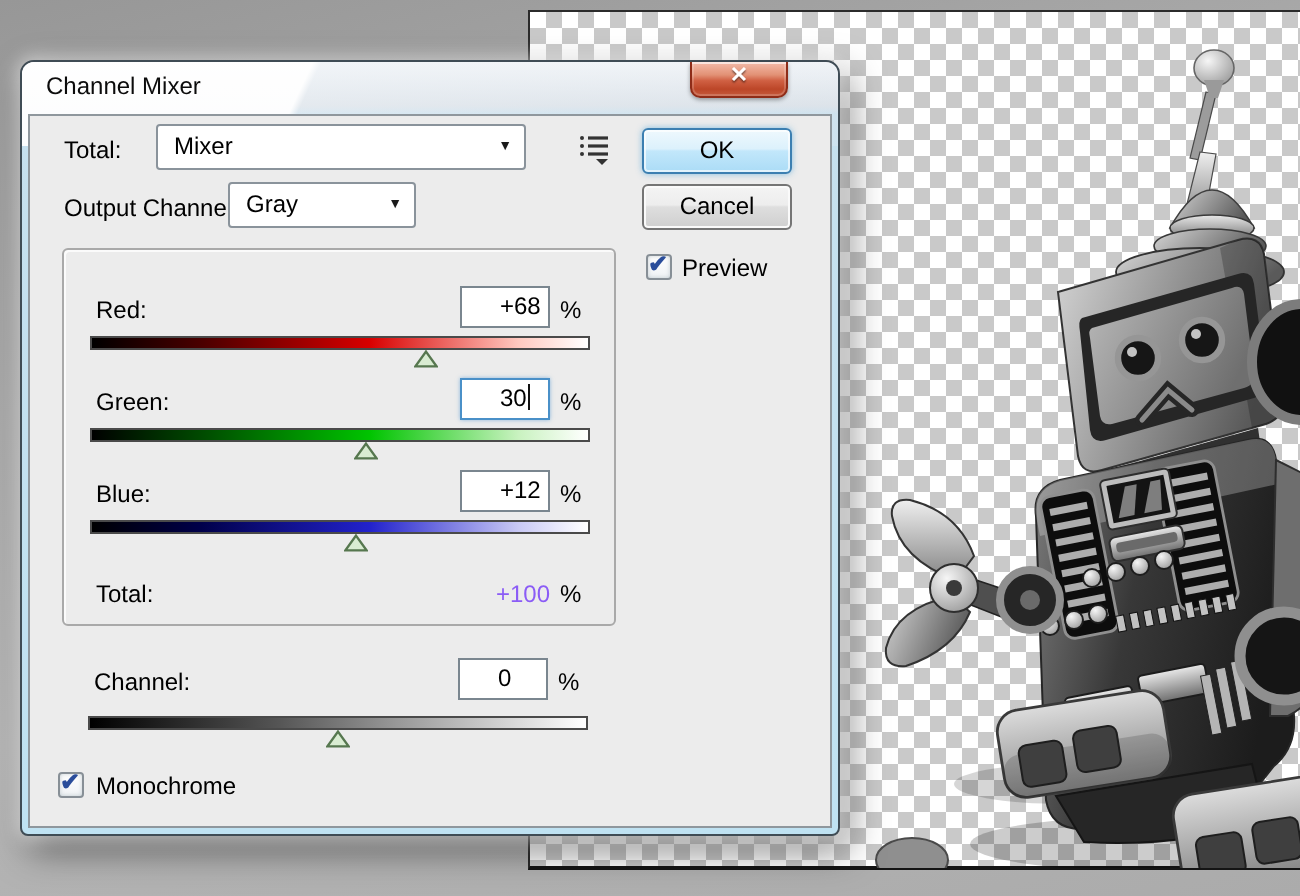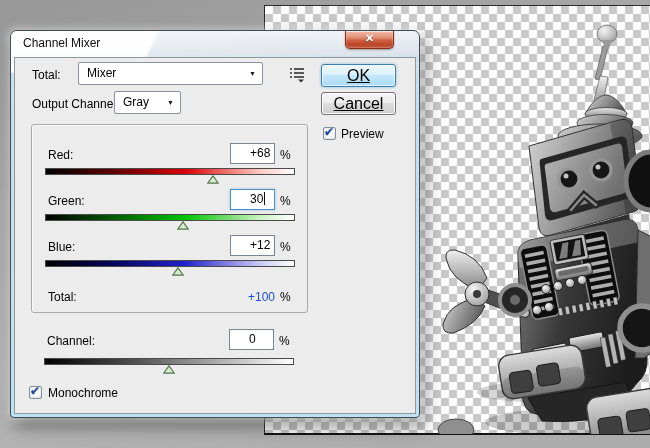--- a/index.html
+++ b/index.html
@@ -46,21 +46,21 @@
   .lbl{position:absolute;font-size:12px;color:#000;white-space:nowrap;}
   .combo{
     position:absolute;height:23px;box-sizing:border-box;background:#fff;
     border:1px solid #8a939b;border-radius:2px;font-size:12px;color:#000;
     line-height:21px;padding-left:8px;
   }
   .combo .arrow{position:absolute;right:6px;top:7px;font-size:7px;color:#1a1a1a;line-height:7px;}
   .menu-btn{position:absolute;width:20px;height:18px;}
   .btn{
     position:absolute;width:75px;height:23px;box-sizing:border-box;border-radius:3px;
-    font-size:16px;color:#000;text-align:center;line-height:21px;cursor:default;text-decoration:underline;
+    font-size:12px;color:#000;text-align:center;line-height:21px;cursor:default;
   }
   .btn-ok{
     border:1px solid #3c7fb1;
     background:linear-gradient(180deg,#eef8fd 0,#dcf1fc 45%,#c2e7fb 50%,#abdcf6 100%);
     box-shadow:inset 0 0 0 1px rgba(255,255,255,.65), 0 0 3px rgba(90,170,220,.7);
   }
   .btn-cancel{
     border:1px solid #757575;
     background:linear-gradient(180deg,#f4f4f4 0,#ededed 45%,#dedede 50%,#cfcfcf 100%);
     box-shadow:inset 0 0 0 1px #fafafa;
@@ -80,21 +80,21 @@
   .legend{
     position:absolute;left:12px;top:-8px;background:#ececec;padding:0 5px;
     font-size:12px;color:#000;white-space:nowrap;
   }
   .field{
     position:absolute;width:45px;height:21px;box-sizing:border-box;background:#fff;
     border:1px solid #7a868f;font-size:12px;color:#000;line-height:19px;padding-left:19px;
   }
   .field.focused{border:1px solid #4a90c8;box-shadow:0 0 2px rgba(80,150,210,.6);}
   .caret{display:inline-block;width:1px;height:13px;background:#111;margin-left:1px;vertical-align:-2px;}
-  .total-val{position:absolute;width:45px;text-align:right;font-size:12px;color:#1d4ed8;}
+  .total-val{position:absolute;width:45px;text-align:right;font-size:12px;color:#8b5cf6;}
   .slider{position:absolute;width:250px;height:18px;}
   .bar{position:absolute;left:0;top:0;width:250px;height:7px;border:1px solid #4a4a4a;box-sizing:border-box;}
   .bar-red{background:linear-gradient(90deg,#000 0,#4a0000 22%,#d80000 56%,#ffc9c0 86%,#fff 100%);}
   .bar-green{background:linear-gradient(90deg,#000 0,#004a00 22%,#00c400 56%,#c9f2c0 86%,#fff 100%);}
   .bar-blue{background:linear-gradient(90deg,#000 0,#00004a 22%,#2222cc 56%,#c9c9f5 86%,#fff 100%);}
   .bar-gray{background:linear-gradient(90deg,#000 0,#555 38%,#999 62%,#fff 100%);}
   .thumb{position:absolute;top:7px;margin-left:-6px;}
 </style>
 </head>
 <body>
@@ -284,21 +284,21 @@
     </div>
 
     <div class="btn btn-ok" style="left:306px;top:6px">
       <span>OK</span>
     </div>
     <div class="btn btn-cancel" style="left:306px;top:34px">
       <span>Cancel</span>
     </div>
 
     <span class="lbl" style="left:17px;top:39px">Output Channel:</span>
-    <div class="combo" style="left:99px;top:33px;width:67px">
+    <div class="combo" style="left:99px;top:33px;width:94px">
       <span>Gray</span>
       <span class="arrow">▼</span>
     </div>
 
     <div class="cb" style="left:308px;top:69px">
       <span class="mark">✔</span>
     </div>
     <span class="lbl" style="left:326px;top:69px">Preview</span>
 
     <div class="groupbox">

